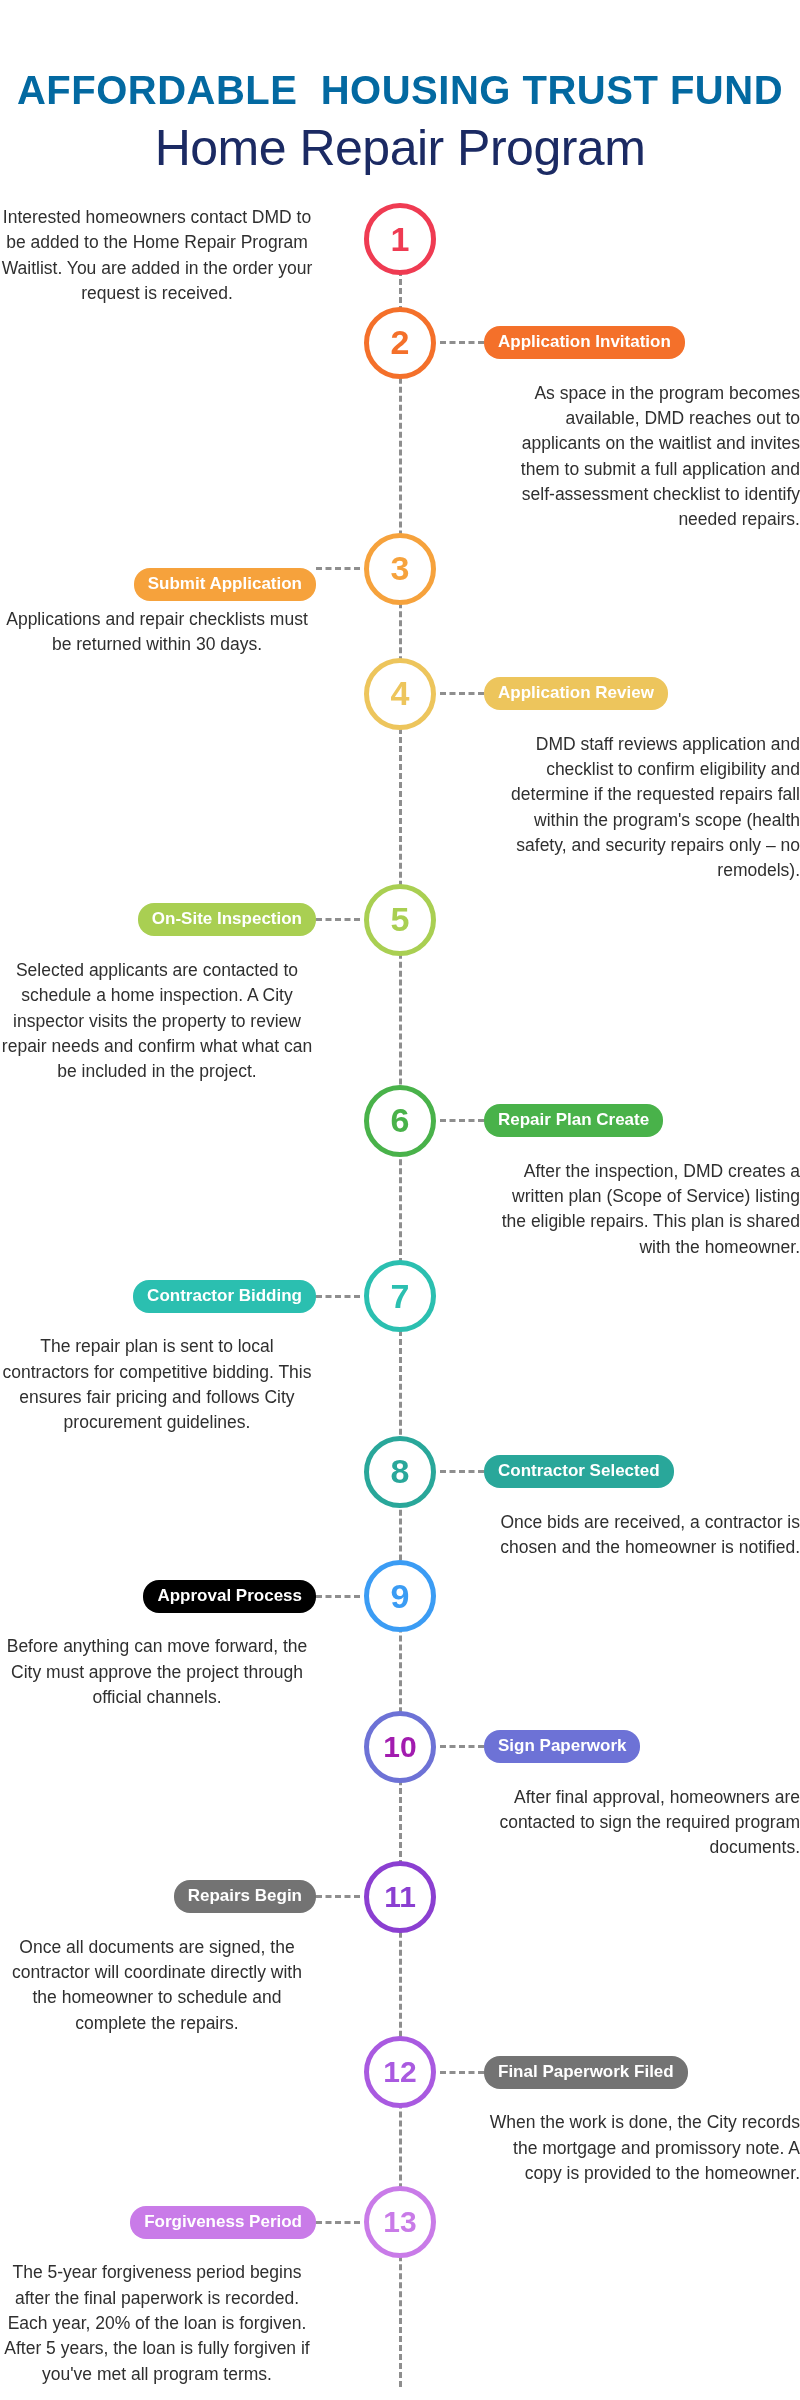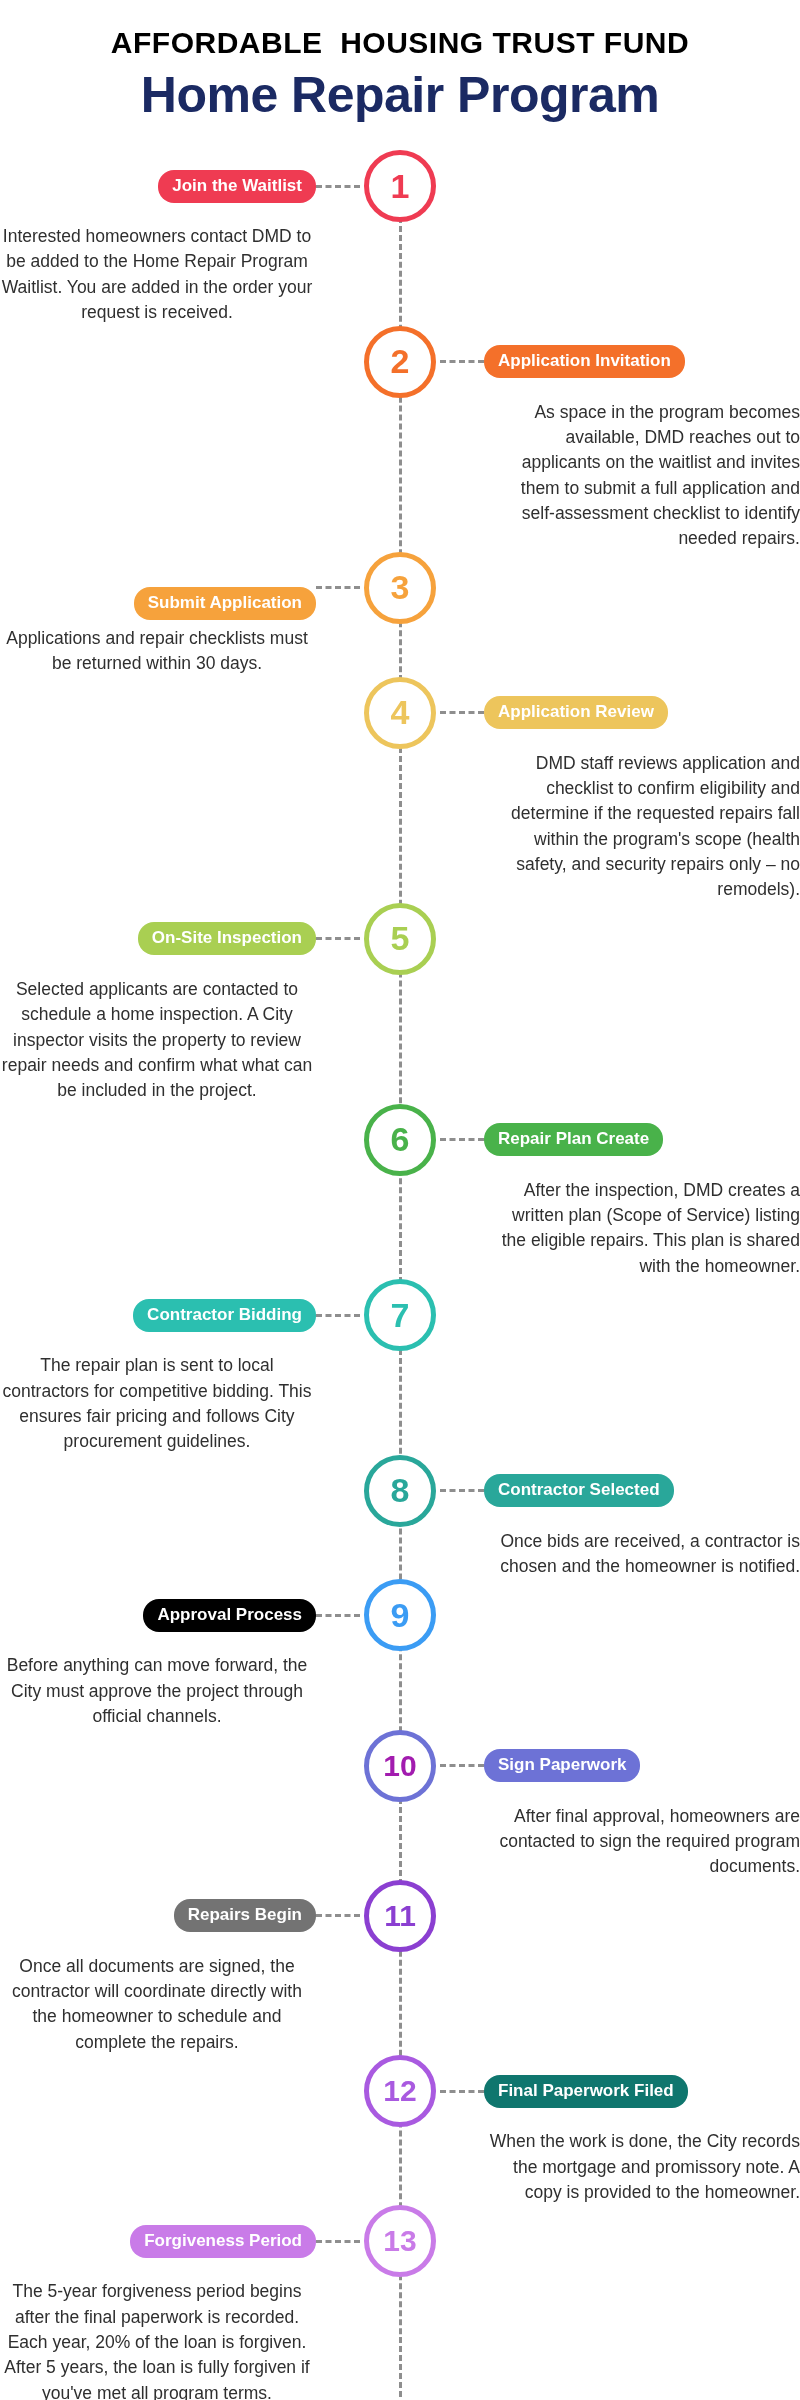--- a/index.html
+++ b/index.html
@@ -15,29 +15,30 @@
     background: #ffffff;
     overflow: hidden;
   }
 
   
   .header {
     padding-top: 26px;
     text-align: center;
   }
   .header .kicker {
-    font-size: 30px;
+    font-size: 40px;
     font-weight: bold;
     letter-spacing: 0.5px;
-    color: #000000;
+    color: #0369a1;
     white-space: pre;
+    margin-top: 42px;
   }
   .header .title {
     font-size: 50px;
-    font-weight: bold;
+    font-weight: normal;
     color: #1b2a63;
     margin-top: 6px;
     letter-spacing: -0.5px;
   }
 
   
   .timeline {
     position: relative;
     margin-top: 26px;
     padding-bottom: 40px;
@@ -133,24 +134,20 @@
   <div class="header">
     <div class="kicker">AFFORDABLE  HOUSING TRUST FUND</div>
     <div class="title">Home Repair Program</div>
   </div>
 
   <div class="timeline">
     <div class="spine"></div>
     <div id="steps-container">
         <div class="step">
           <div class="side left">
-            <div class="chip-row left">
-              <span class="chip" style="background: rgb(239, 59, 82);">Join the Waitlist</span>
-              <span class="connector"></span>
-            </div>
             <div class="body">Interested homeowners contact DMD to be added to the Home Repair Program Waitlist. You are added in the order your request is received.</div>
           </div>
           <div class="center">
             <div class="circle" style="border-color: rgb(239, 59, 82); color: rgb(239, 59, 82);">1</div>
           </div>
           <div class="spacer"></div>
         </div>
         <div class="step">
           <div class="spacer"></div>
           <div class="center">
@@ -282,21 +279,21 @@
           <div class="spacer"></div>
         </div>
         <div class="step">
           <div class="spacer"></div>
           <div class="center">
             <div class="circle num-wide" style="border-color: rgb(169, 90, 224); color: rgb(169, 90, 224);">12</div>
           </div>
           <div class="side right">
             <div class="chip-row right">
               <span class="connector"></span>
-              <span class="chip" style="background: #0f766e;">Final Paperwork Filed</span>
+              <span class="chip" style="background: #737373;">Final Paperwork Filed</span>
             </div>
             <div class="body">When the work is done, the City records the mortgage and promissory note. A copy is provided to the homeowner.</div>
           </div>
         </div>
         <div class="step">
           <div class="side left">
             <div class="chip-row left">
               <span class="chip" style="background: rgb(201, 123, 232);">Forgiveness Period</span>
               <span class="connector"></span>
             </div>

